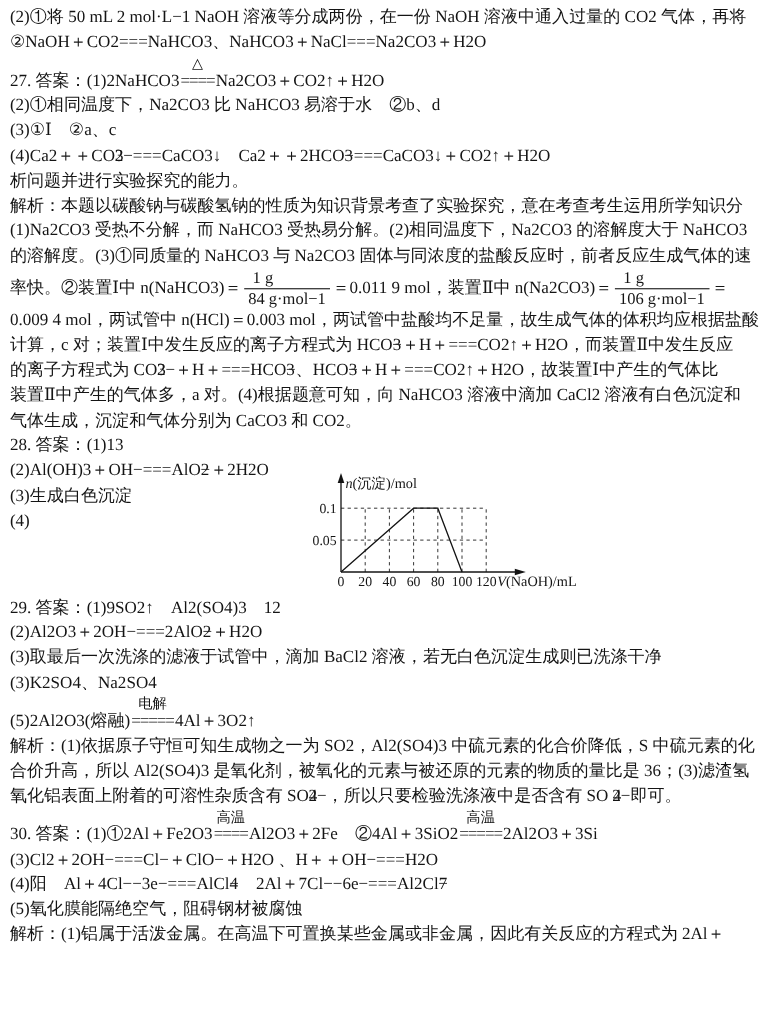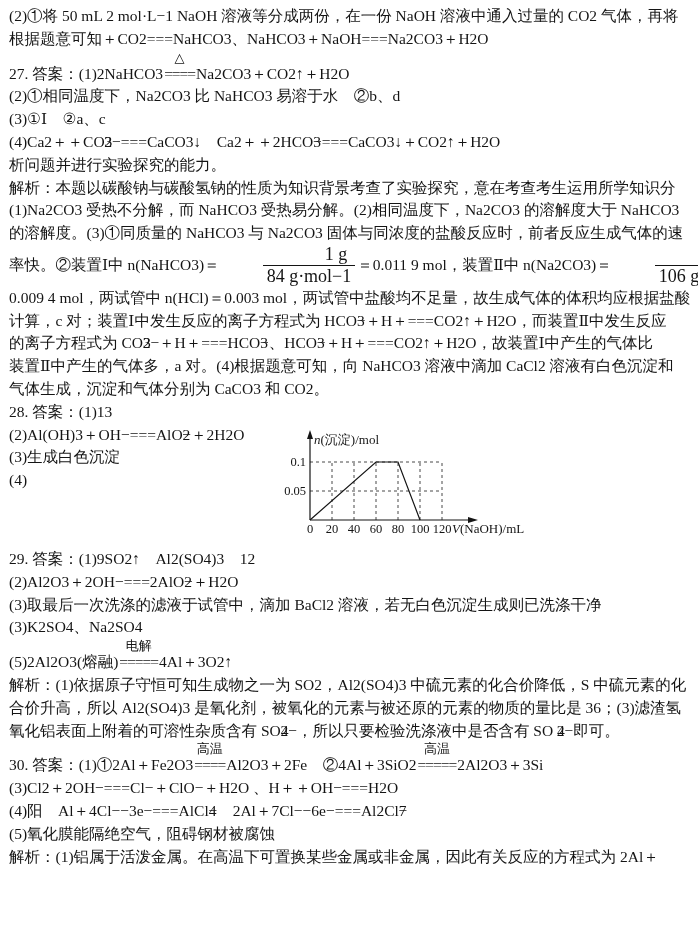--- a/index.html
+++ b/index.html
@@ -7,38 +7,38 @@
     width:698px;height:927px;background:#ffffff;
     font-family:"Liberation Serif","DejaVu Serif",serif;
     color:#141414;
   }
   .doc{position:relative;width:698px;height:927px;overflow:hidden;}
   #lines{padding:5px 6px 0 9px;font-size:15.5px;line-height:22.8px;}
   .line{white-space:nowrap;min-height:22.8px;}
   .line.gap{height:56px;}
   .ov{display:inline-block;margin-left:-0.52em;}
   .frac{
-    display:inline-block;text-align:right;vertical-align:middle;
-    font-size:18px;line-height:1.08;margin:0 2px;
+    display:inline-block;text-align:left;vertical-align:middle;
+    font-size:15px;line-height:1.08;margin:0 2px;
   }
   .frac .top{display:block;padding:0 8px 1px;}
-  .frac .bot{display:block;border-top:1.2px solid #141414;padding:1px 4px 0;margin-left:41px;}
+  .frac .bot{display:block;border-top:1.2px solid #141414;padding:1px 4px 0;}
   .abv{display:inline-block;text-align:center;vertical-align:baseline;margin:0 1px;}
   .abv .top{display:block;font-size:13px;line-height:14px;}
   .abv .base{display:block;line-height:18px;letter-spacing:-1px;}
   .chart-wrap{position:absolute;left:282px;top:429px;width:250px;height:112px;}
   svg text{font-family:"Liberation Serif","DejaVu Serif",serif;fill:#141414;}
 </style>
 </head>
 <body>
 
 <div class="doc">
   <div id="lines">
       <div class="line"><span>(2)①将 50 mL 2 mol·L−1 NaOH 溶液等分成两份，在一份 NaOH 溶液中通入过量的 CO2 气体，再将</span></div>
-      <div class="line"><span>根据题意可知＋CO2===NaHCO3、NaHCO3＋NaOH===Na2CO3＋H2O</span></div>
+      <div class="line"><span>②NaOH＋CO2===NaHCO3、NaHCO3＋NaCl===Na2CO3＋H2O</span></div>
       <div class="line"><span>27. 答案：(1)2NaHCO3</span><span class="abv"><span class="top">△</span><span class="base">====</span></span><span>Na2CO3＋CO2↑＋H2O</span></div>
       <div class="line"><span>(2)①相同温度下，Na2CO3 比 NaHCO3 易溶于水　②b、d</span></div>
       <div class="line"><span>(3)①Ⅰ　②a、c</span></div>
       <div class="line"><span>(4)Ca2＋＋CO3</span><span class="ov">2</span><span>−===CaCO3↓　Ca2＋＋2HCO3</span><span class="ov">−</span><span>===CaCO3↓＋CO2↑＋H2O</span></div>
       <div class="line"><span>析问题并进行实验探究的能力。</span></div>
       <div class="line"><span>解析：本题以碳酸钠与碳酸氢钠的性质为知识背景考查了实验探究，意在考查考生运用所学知识分</span></div>
       <div class="line"><span>(1)Na2CO3 受热不分解，而 NaHCO3 受热易分解。(2)相同温度下，Na2CO3 的溶解度大于 NaHCO3</span></div>
       <div class="line"><span>的溶解度。(3)①同质量的 NaHCO3 与 Na2CO3 固体与同浓度的盐酸反应时，前者反应生成气体的速</span></div>
       <div class="line"><span>率快。②装置Ⅰ中 n(NaHCO3)＝</span><span class="frac"><span class="top">1 g</span><span class="bot">84 g·mol−1</span></span><span>＝0.011 9 mol，装置Ⅱ中 n(Na2CO3)＝</span><span class="frac"><span class="top">1 g</span><span class="bot">106 g·mol−1</span></span><span>＝</span></div>
       <div class="line"><span>0.009 4 mol，两试管中 n(HCl)＝0.003 mol，两试管中盐酸均不足量，故生成气体的体积均应根据盐酸</span></div>

